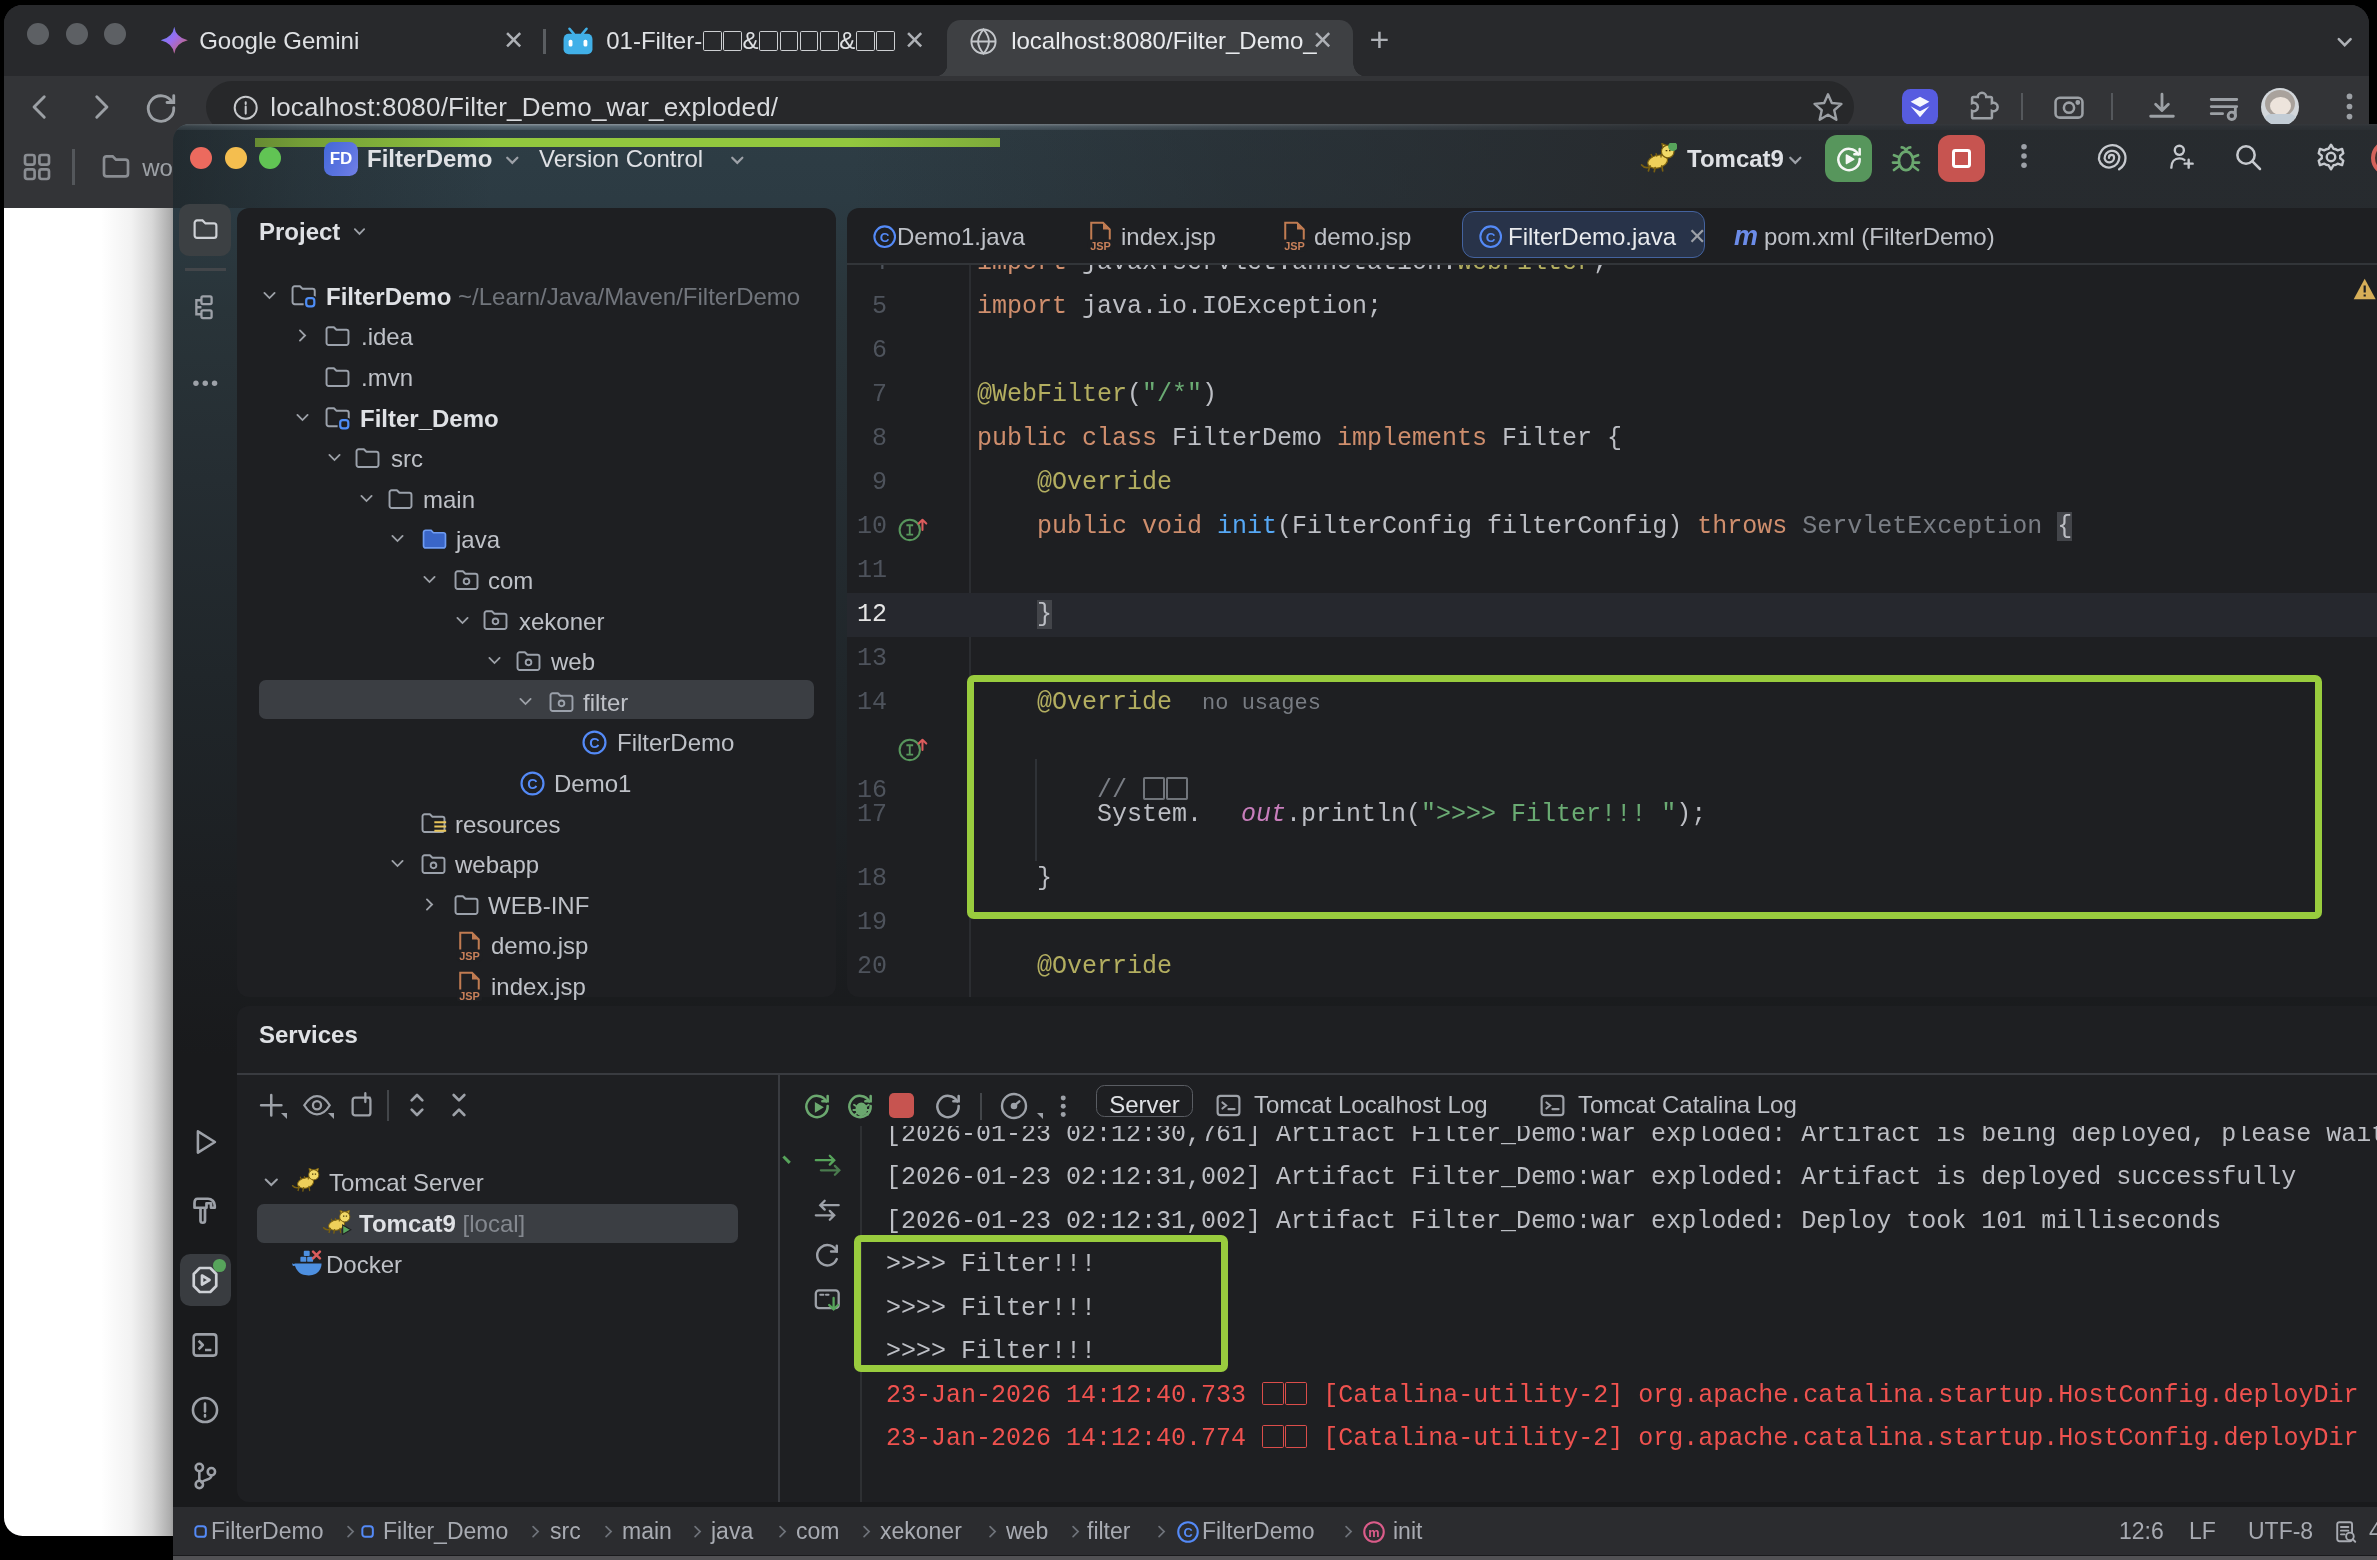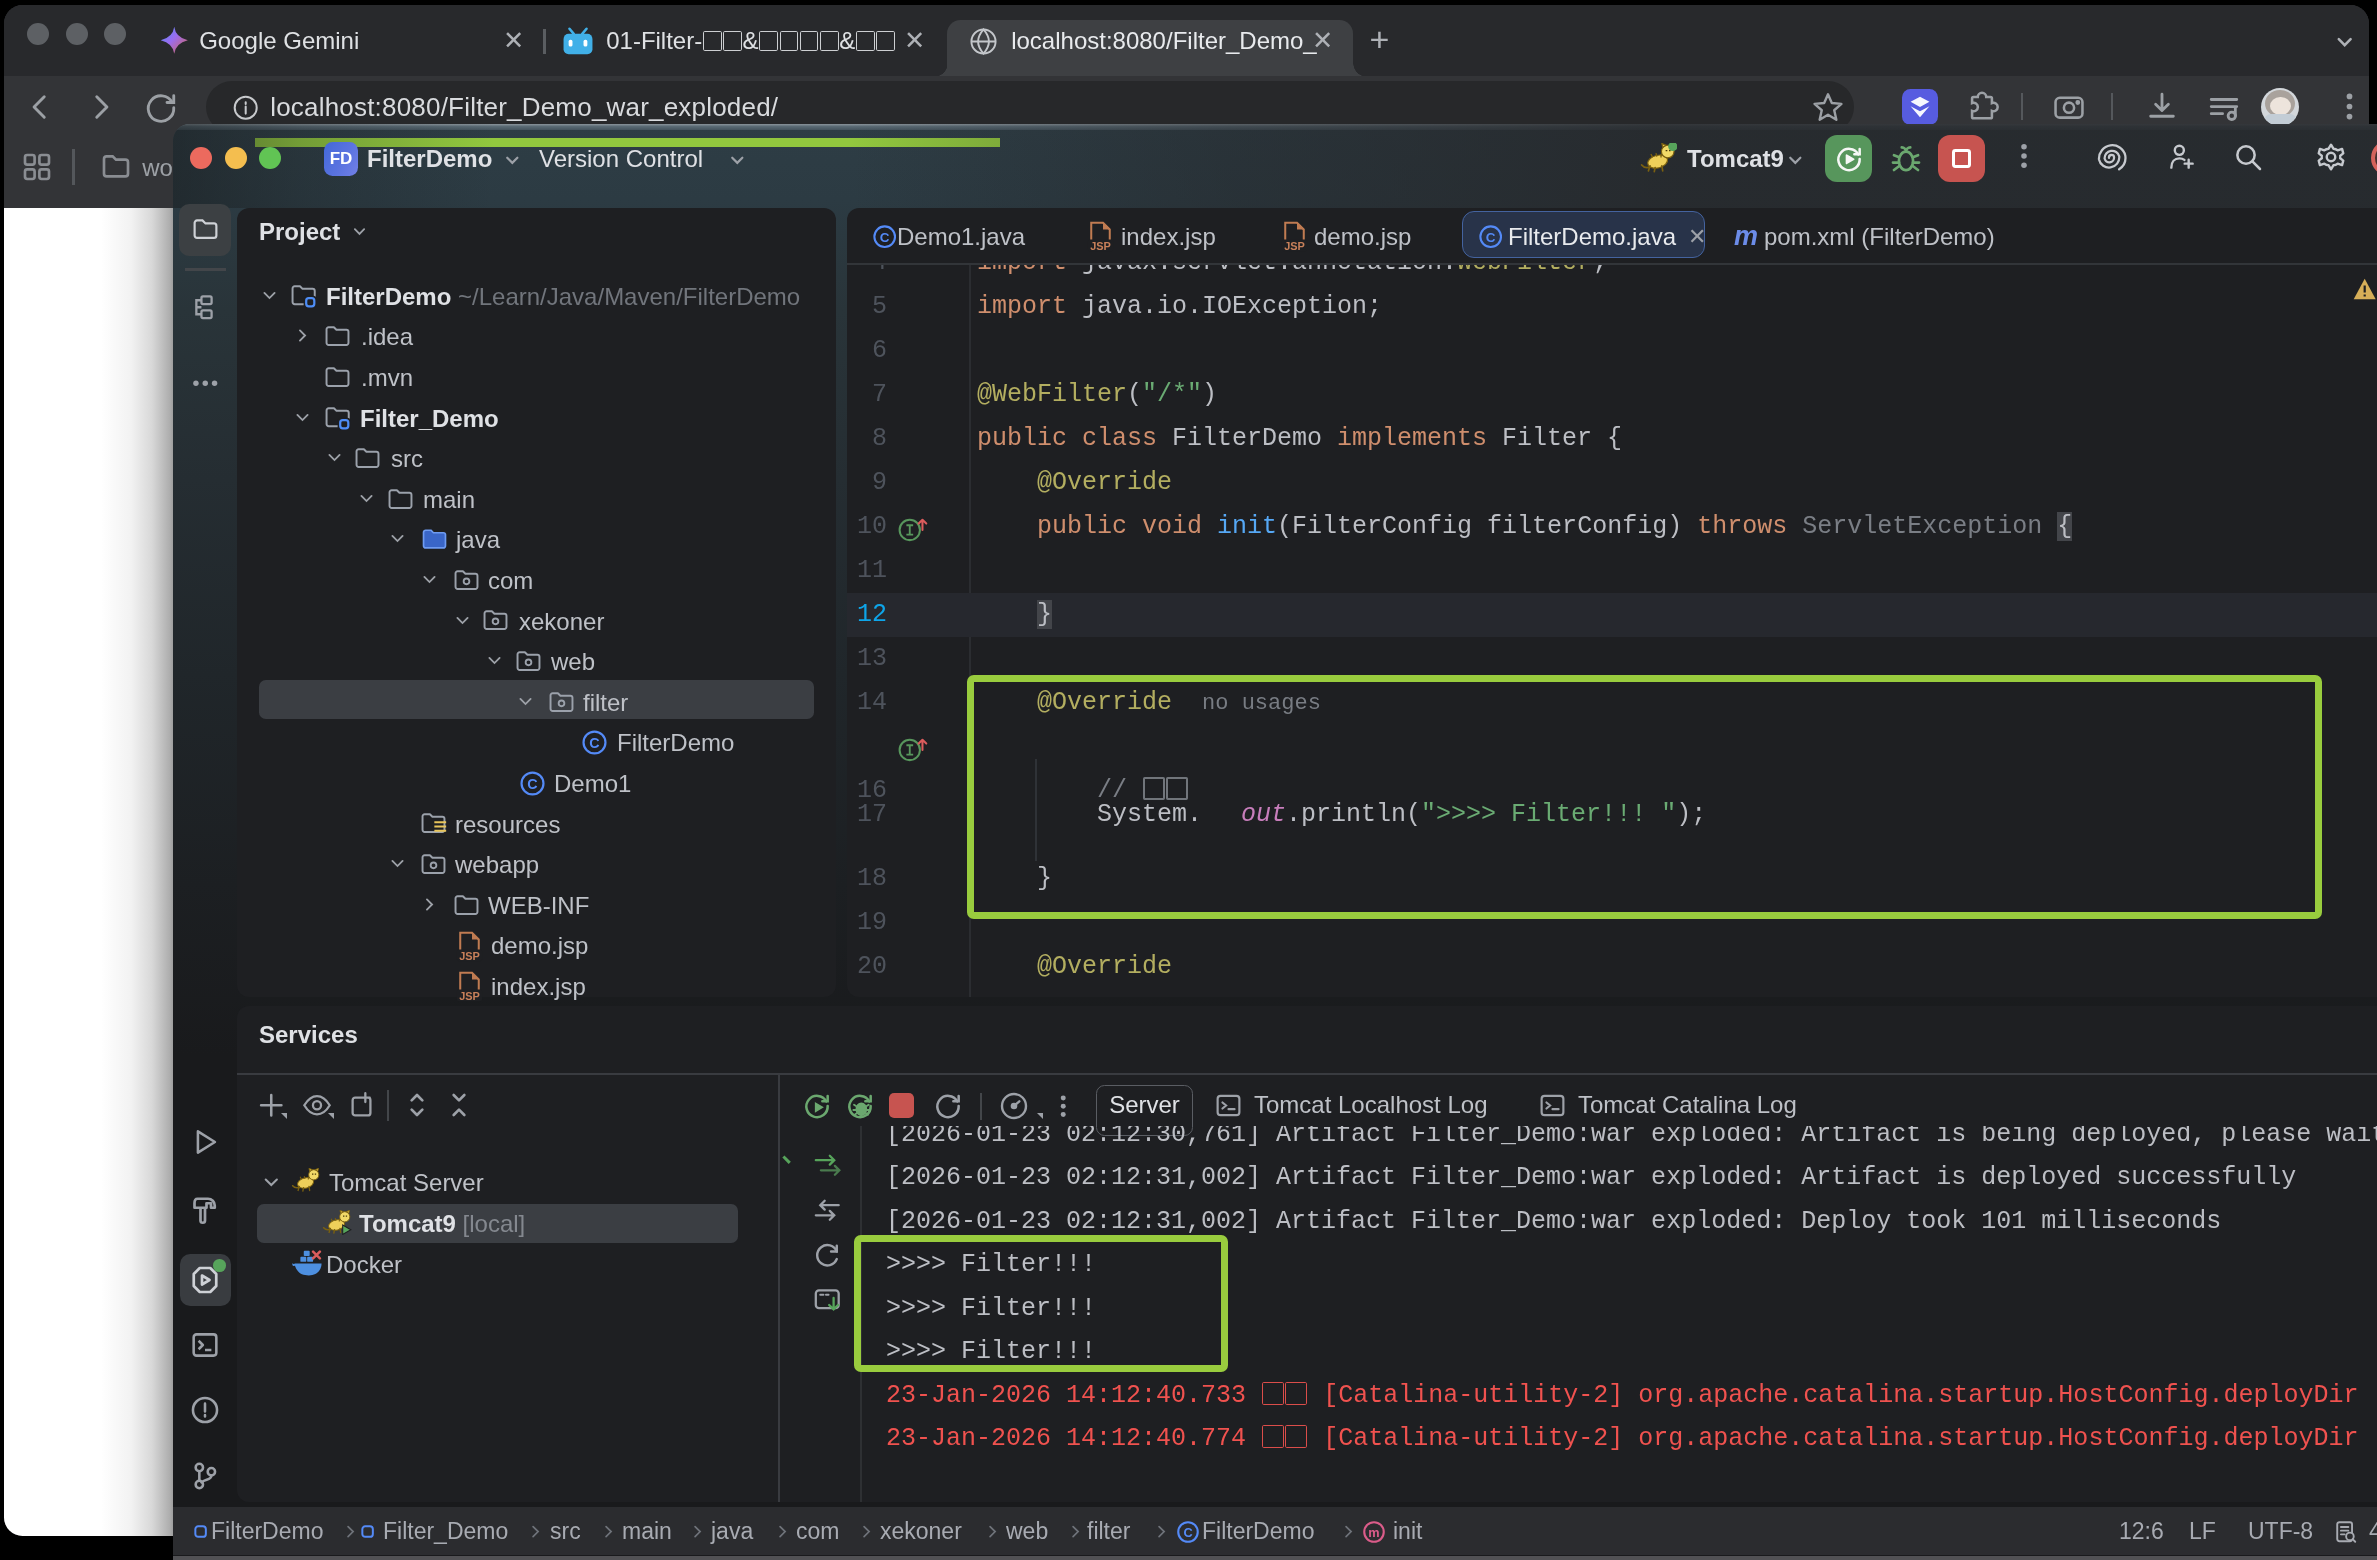--- a/index.html
+++ b/index.html
@@ -474,21 +474,21 @@
       <div class="abs" style="left:122px;top:0;width:1.7px;height:732px;background:#2B2D31"></div>
       <div class="abs" style="left:0;top:328px;width:100%;height:44px;background:#26282E"></div>
       <div class="cl" style="top:-24px"><span class="lnum" style="color:#4E535C">4</span><span class="ltxt"><span class="kw">import</span> javax.servlet.annotation.<span class="ann">WebFilter</span>;</span></div>
       <div class="cl" style="top:20.3px"><span class="lnum" style="color:#4E535C">5</span><span class="ltxt"><span class="kw">import</span> java.io.IOException;</span></div>
       <div class="cl" style="top:64px"><span class="lnum" style="color:#4E535C">6</span><span class="ltxt"></span></div>
       <div class="cl" style="top:108px"><span class="lnum" style="color:#4E535C">7</span><span class="ltxt"><span class="ann">@WebFilter</span>(<span class="str">"/*"</span>)</span></div>
       <div class="cl" style="top:152px"><span class="lnum" style="color:#4E535C">8</span><span class="ltxt"><span class="kw">public class</span> FilterDemo <span class="kw">implements</span> Filter {</span></div>
       <div class="cl" style="top:196px"><span class="lnum" style="color:#4E535C">9</span><span class="ltxt">    <span class="ann">@Override</span></span></div>
       <div class="cl" style="top:240px"><span class="lnum" style="color:#4E535C">10</span><span class="ltxt">    <span class="kw">public void</span> <span class="mtd">init</span>(FilterConfig filterConfig) <span class="kw">throws</span> <span class="gray">ServletException</span> <span style="background:#43454A">{</span></span></div>
       <div class="cl" style="top:284px"><span class="lnum" style="color:#4E535C">11</span><span class="ltxt"></span></div>
-      <div class="cl" style="top:328px"><span class="lnum" style="color:#0ea5e9">12</span><span class="ltxt">    <span style="background:#43454A">}</span></span></div>
+      <div class="cl" style="top:328px"><span class="lnum" style="color:#e5e5e5">12</span><span class="ltxt">    <span style="background:#43454A">}</span></span></div>
       <div class="cl" style="top:372px"><span class="lnum" style="color:#4E535C">13</span><span class="ltxt"></span></div>
       <div class="cl" style="top:416px"><span class="lnum" style="color:#4E535C">14</span><span class="ltxt">    <span class="ann">@Override</span>  <span class="inlay">no usages</span></span></div>
       <div class="cl" style="top:504px"><span class="lnum" style="color:#4E535C">16</span><span class="ltxt">        <span class="cmt">// <span class="cjk"></span><span class="cjk"></span></span></span></div>
       <div class="cl" style="top:528px"><span class="lnum" style="color:#4E535C">17</span><span class="ltxt">        System.<span class="fld">out</span>.println(<span class="str">"&gt;&gt;&gt;&gt; Filter!!! "</span>);</span></div>
       <div class="cl" style="top:592px"><span class="lnum" style="color:#4E535C">18</span><span class="ltxt">    }</span></div>
       <div class="cl" style="top:636px"><span class="lnum" style="color:#4E535C">19</span><span class="ltxt"></span></div>
       <div class="cl" style="top:680px"><span class="lnum" style="color:#4E535C">20</span><span class="ltxt">    <span class="ann">@Override</span></span></div>
       <svg class="abs" style="left:50px;top:248px" width="34" height="30.5" viewBox="0 0 40 36">
             <circle cx="15" cy="20" r="12" fill="none" stroke="#57965C" stroke-width="2.4"></circle>
             <path d="M11 14.5 H19 M15 14.5 V25.5 M11 25.5 H19" stroke="#57965C" stroke-width="2.2"></path>
@@ -596,21 +596,21 @@
           <circle cx="12" cy="12" r="9"></circle>
           <path d="M12 12 L16 8.5" stroke-linecap="round"></path>
           <circle cx="12" cy="12" r="1.6" fill="#9DA1A8"></circle>
         </svg>
     <div class="abs" style="left:800px;top:107px;width:0;height:0;border-left:6.8px solid transparent;border-top:6.8px solid #9DA1A8"></div>
     <svg class="abs" style="left:811px;top:85px" width="30.5" height="30.5" viewBox="0 0 44 44" fill="#9DA1A8">
           <circle cx="22" cy="10" r="3.6"></circle>
           <circle cx="22" cy="22" r="3.6"></circle>
           <circle cx="22" cy="34" r="3.6"></circle>
         </svg>
-    <div class="abs" style="left:859px;top:79px;width:97px;height:51px;border:1.7px solid #5A5D63;border-radius:8.5px;text-align:center;line-height:37px;font-size:24px;color:#DFE1E5">Server</div>
+    <div class="abs" style="left:859px;top:79px;width:97px;height:32px;border:1.7px solid #5A5D63;border-radius:8.5px;text-align:center;line-height:37px;font-size:24px;color:#DFE1E5">Server</div>
     <svg class="abs" style="left:977px;top:85px" width="29" height="29" viewBox="0 0 24 24" fill="none" stroke="#9DA1A8" stroke-width="1.8" stroke-linecap="round">
           <rect x="3" y="4" width="18" height="16" rx="2.5"></rect>
           <path d="M7 9.5 L10 12 L7 14.5 M12 15 H17"></path>
         </svg>
     <div class="srow" style="left:1017px;top:78px">Tomcat Localhost Log</div>
     <svg class="abs" style="left:1301px;top:85px" width="29" height="29" viewBox="0 0 24 24" fill="none" stroke="#9DA1A8" stroke-width="1.8" stroke-linecap="round">
           <rect x="3" y="4" width="18" height="16" rx="2.5"></rect>
           <path d="M7 9.5 L10 12 L7 14.5 M12 15 H17"></path>
         </svg>
     <div class="srow" style="left:1341px;top:78px">Tomcat Catalina Log</div>

